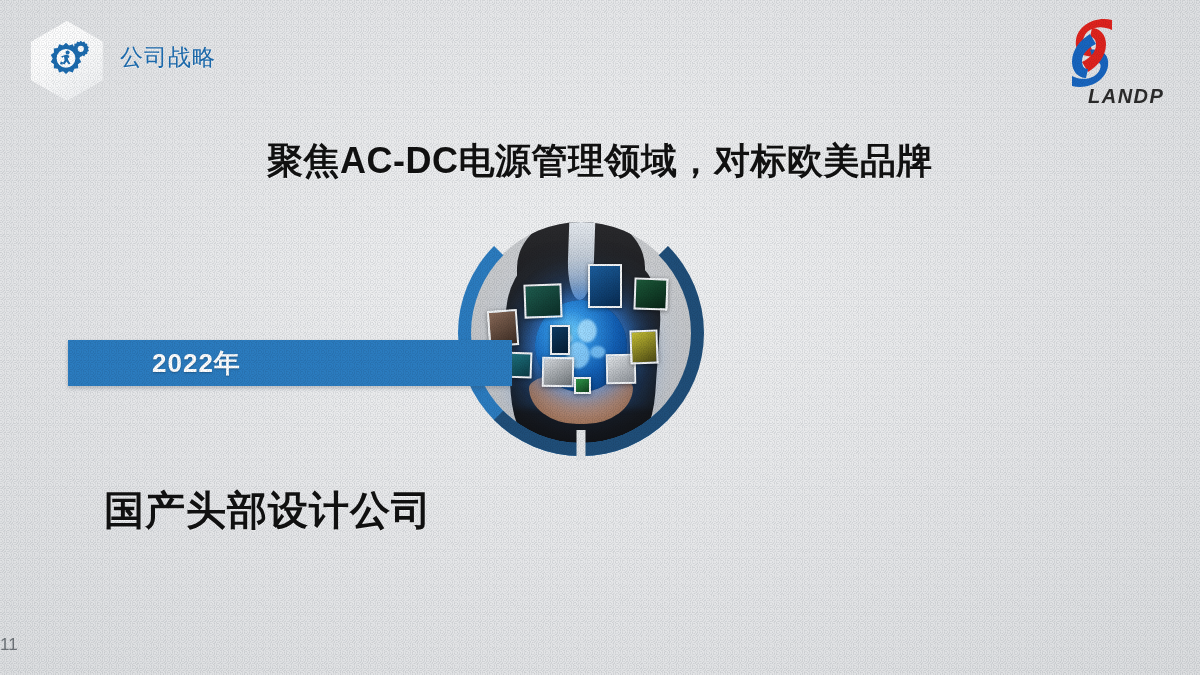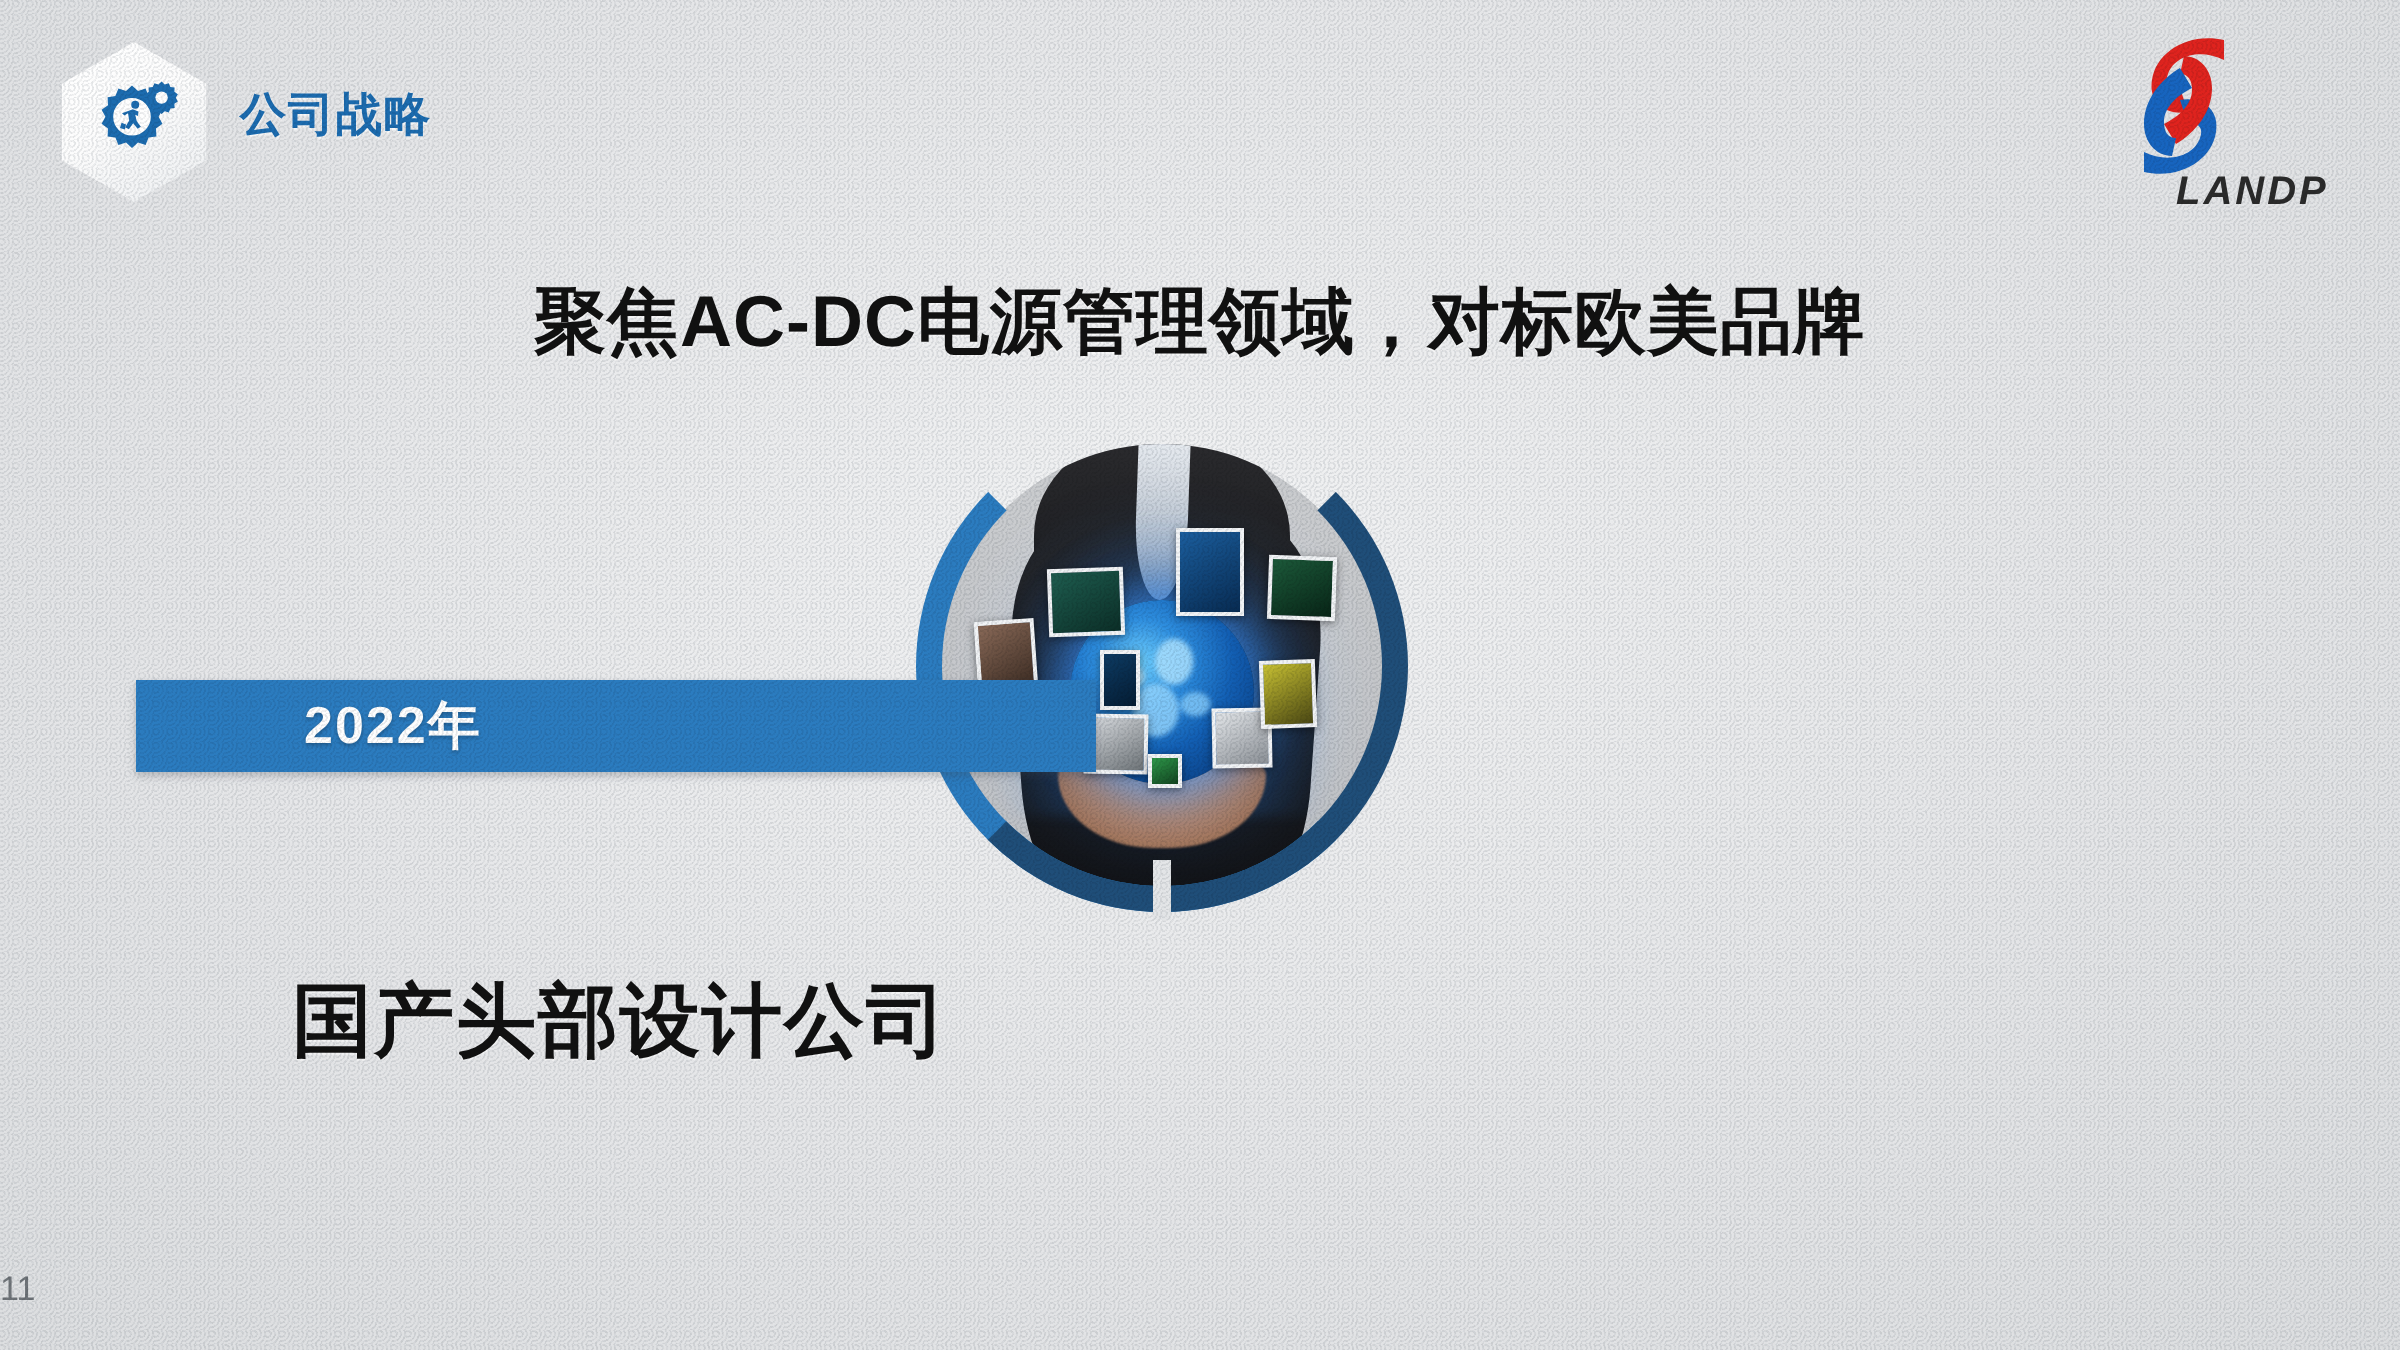--- a/index.html
+++ b/index.html
@@ -58,21 +58,21 @@
     top: 15px;
     width: 50px;
     height: 50px;
   }
 
   .header-title {
     position: absolute;
     left: 120px;
     top: 42px;
     font-size: 23px;
-    font-weight: bold;
+    font-weight: normal;
     color: #1C6CB0;
     letter-spacing: 1px;
     text-shadow: 0 1px 1px rgba(255,255,255,.8);
   }
 
   
   .logo {
     position: absolute;
     right: 30px;
     top: 14px;
@@ -244,21 +244,20 @@
     transform: translateX(-50%);
     background: #E4E6E8;
   }
 
   
   .bar {
     position: absolute;
     height: 46px;
     top: 130px;
     box-shadow: 0 2px 4px rgba(60,70,80,.28);
-    padding-left: 36px;
   }
   .bar-left {
     left: 68px;
     width: 444px;
     background: #2B7CC0;
   }
   .bar-right {
     left: 698px;
     width: 397px;
     background: #1F4E79;
@@ -278,21 +277,20 @@
 
   
   .caption {
     position: absolute;
     top: 483px;
     font-size: 40px;
     font-weight: bold;
     color: #111111;
     letter-spacing: 1px;
     text-shadow: 0 1px 0 rgba(255,255,255,.5);
-    margin-left: 42px;
   }
   .caption-left  { left: 104px; }
   .caption-right { left: 716px; }
 
   
   .page-number {
     position: absolute;
     left: 0;
     right: 0;
     bottom: 20px;

